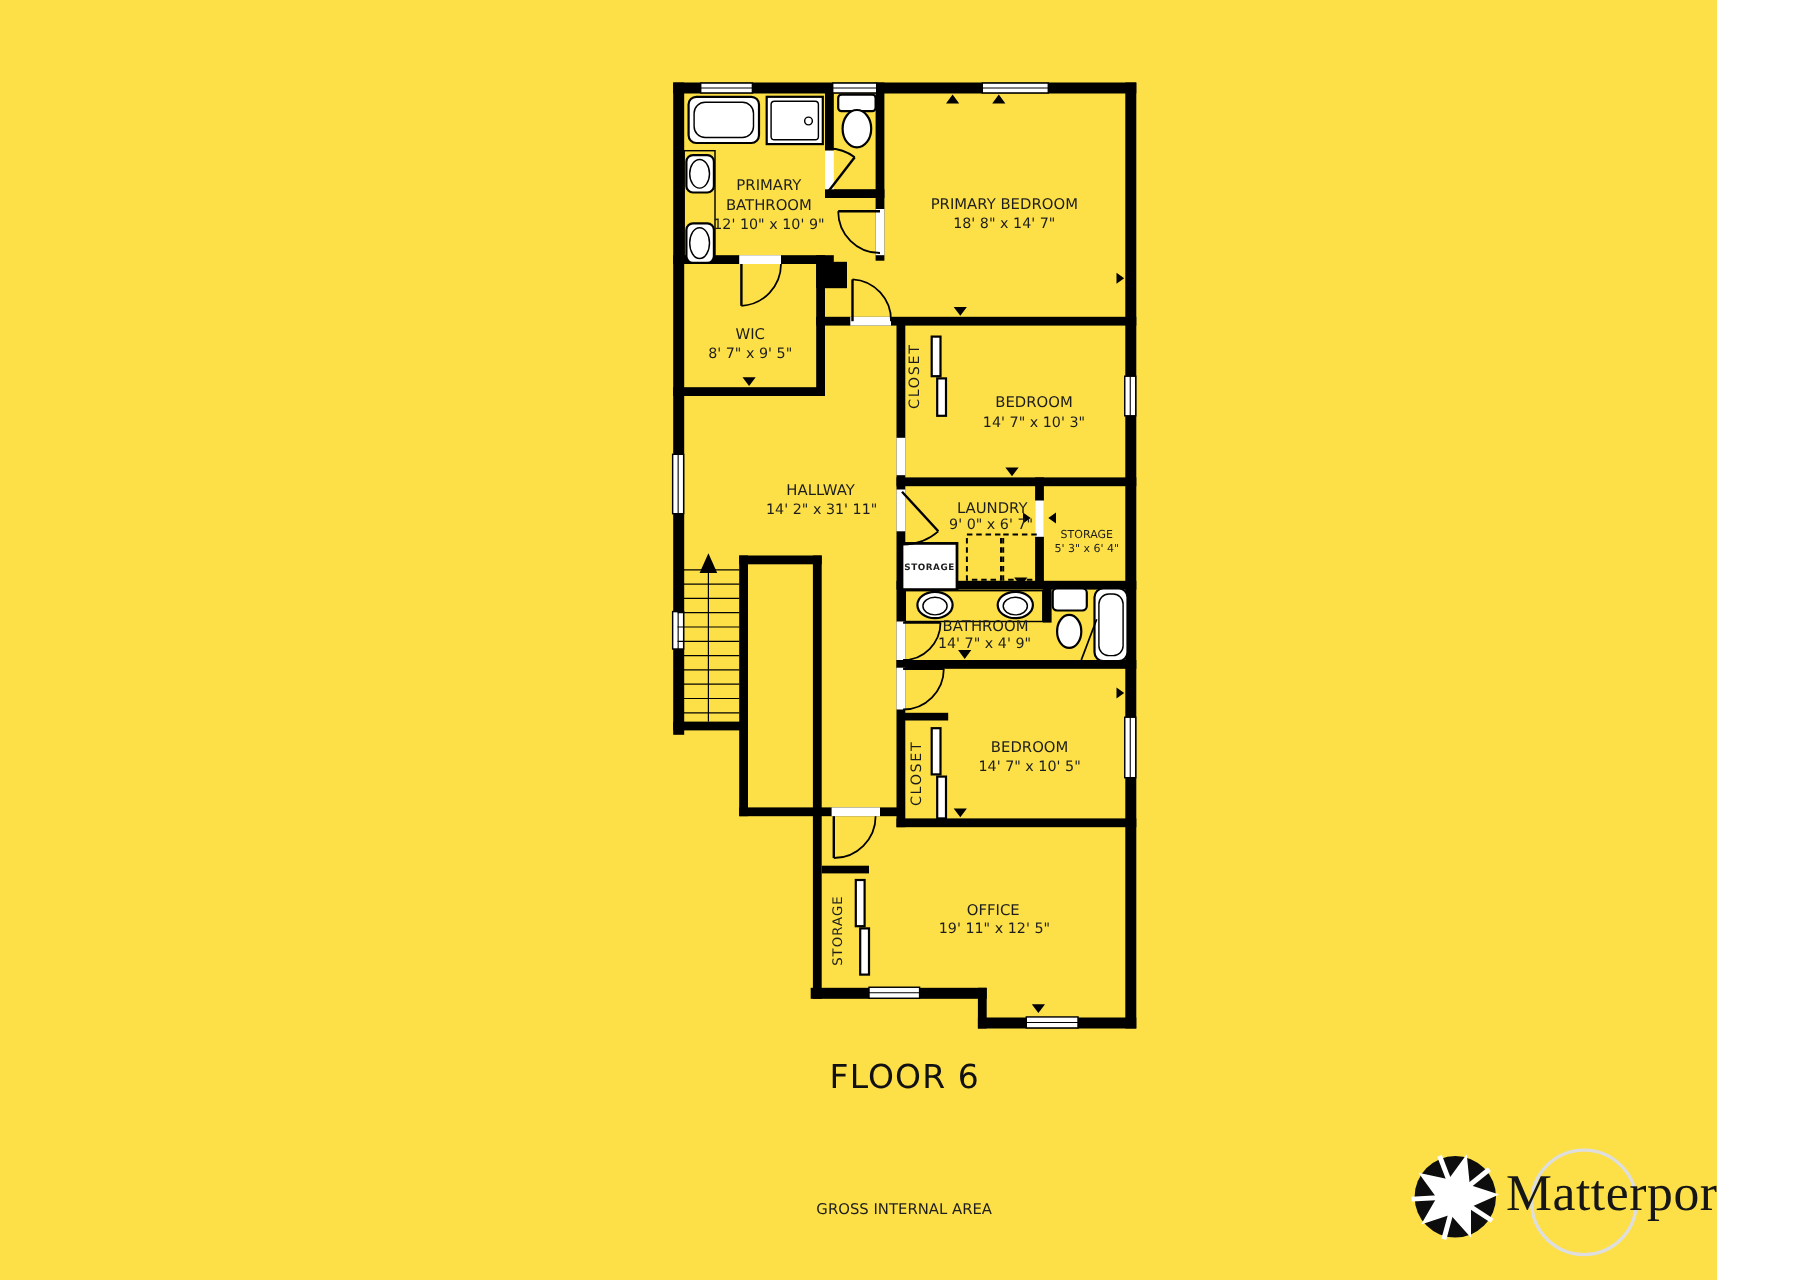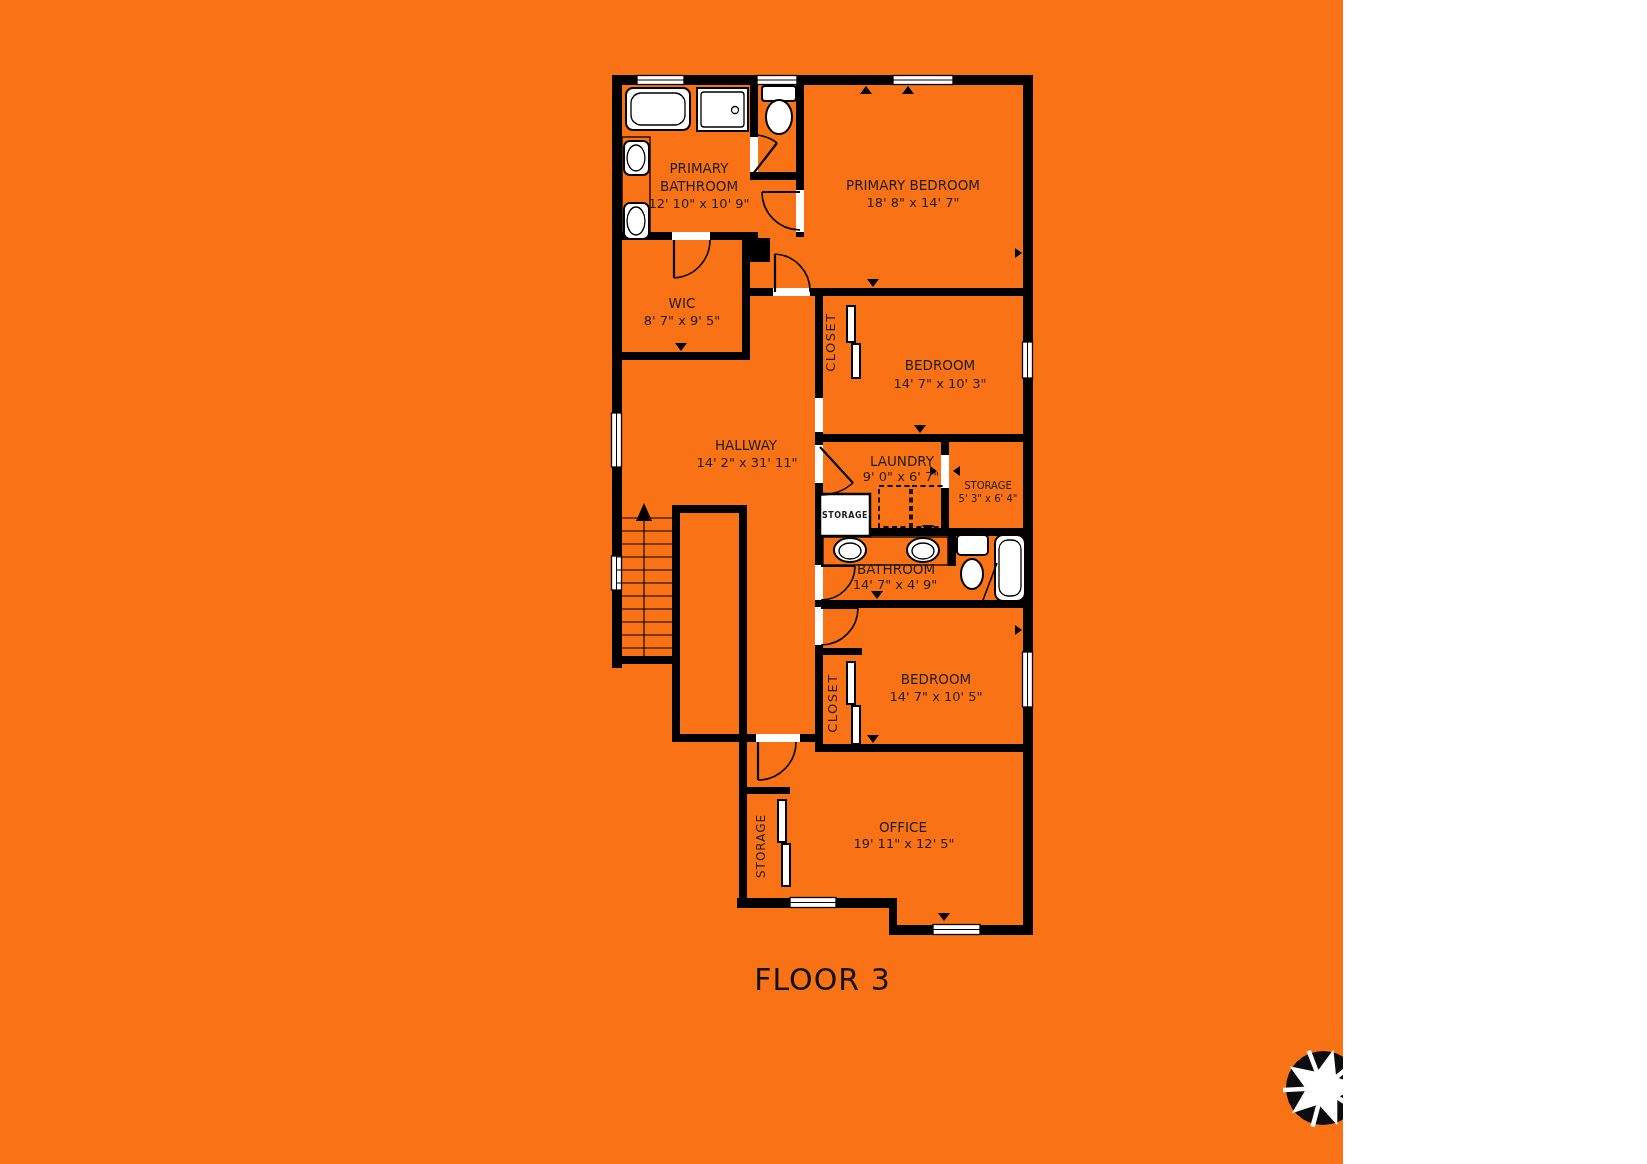--- a/index.html
+++ b/index.html
@@ -1,16 +1,16 @@
 <!DOCTYPE html>
 <html><head>
 <meta charset="utf-8">
 <style>
   html,body{margin:0;padding:0;background:#fff;}
-  #canvas{position:relative;width:1343px;height:1164px;background:#f97316;overflow:hidden;
+  #canvas{position:relative;width:1561px;height:1164px;background:#fde047;overflow:hidden;
           font-family:"DejaVu Sans","Liberation Sans",sans-serif;}
   svg text{font-family:"DejaVu Sans","Liberation Sans",sans-serif;fill:#1d1d1d;}
   .wall{fill:#000;}
   .gap{fill:#fff;}
   .win{fill:#fff;stroke:#000;stroke-width:1.3;}
   .winl{stroke:#000;stroke-width:1;}
   .fx{fill:#fff;stroke:#000;stroke-width:2;}
   .fxl{fill:none;stroke:#000;stroke-width:1.3;}
   .door{fill:none;stroke:#000;stroke-width:1.6;}
   .leaf{stroke:#000;stroke-width:2.2;}
@@ -285,23 +285,24 @@
 
       <text class="lbl-v" x="837" y="703" transform="rotate(-90 837 703)">CLOSET</text>
 
       <text class="lbl" x="903" y="832">OFFICE</text>
       <text class="lbl-dim" x="904" y="848">19' 11" x 12' 5"</text>
 
       <text class="lbl-v" x="765" y="846" transform="rotate(-90 765 846)" style="font-size:12px;letter-spacing:1px;">STORAGE</text>
     </g>
   </svg>
 
-  <div id="floor-title">FLOOR 3</div>
+  <div id="floor-title">FLOOR 6</div>
 
   <div id="summary">
+    <div>GROSS INTERNAL AREA</div>
     
     
     
   </div>
 
   <div id="logo">
     <div id="logo-ring"></div>
     <svg id="logo-icon" width="80" height="80" viewBox="0 0 80 80">
       <circle cx="40" cy="40" r="37" fill="#0d0d0d"></circle>
       <path fill="#fff" d="M50.4,1.4 L53.2,29.3 L79.9,37.9 L54.3,49.3 L54.3,77.3 L35.6,56.4 L8.9,65.2 L23,40.9 L6.5,18.2 L33.9,24.1 Z"></path>

